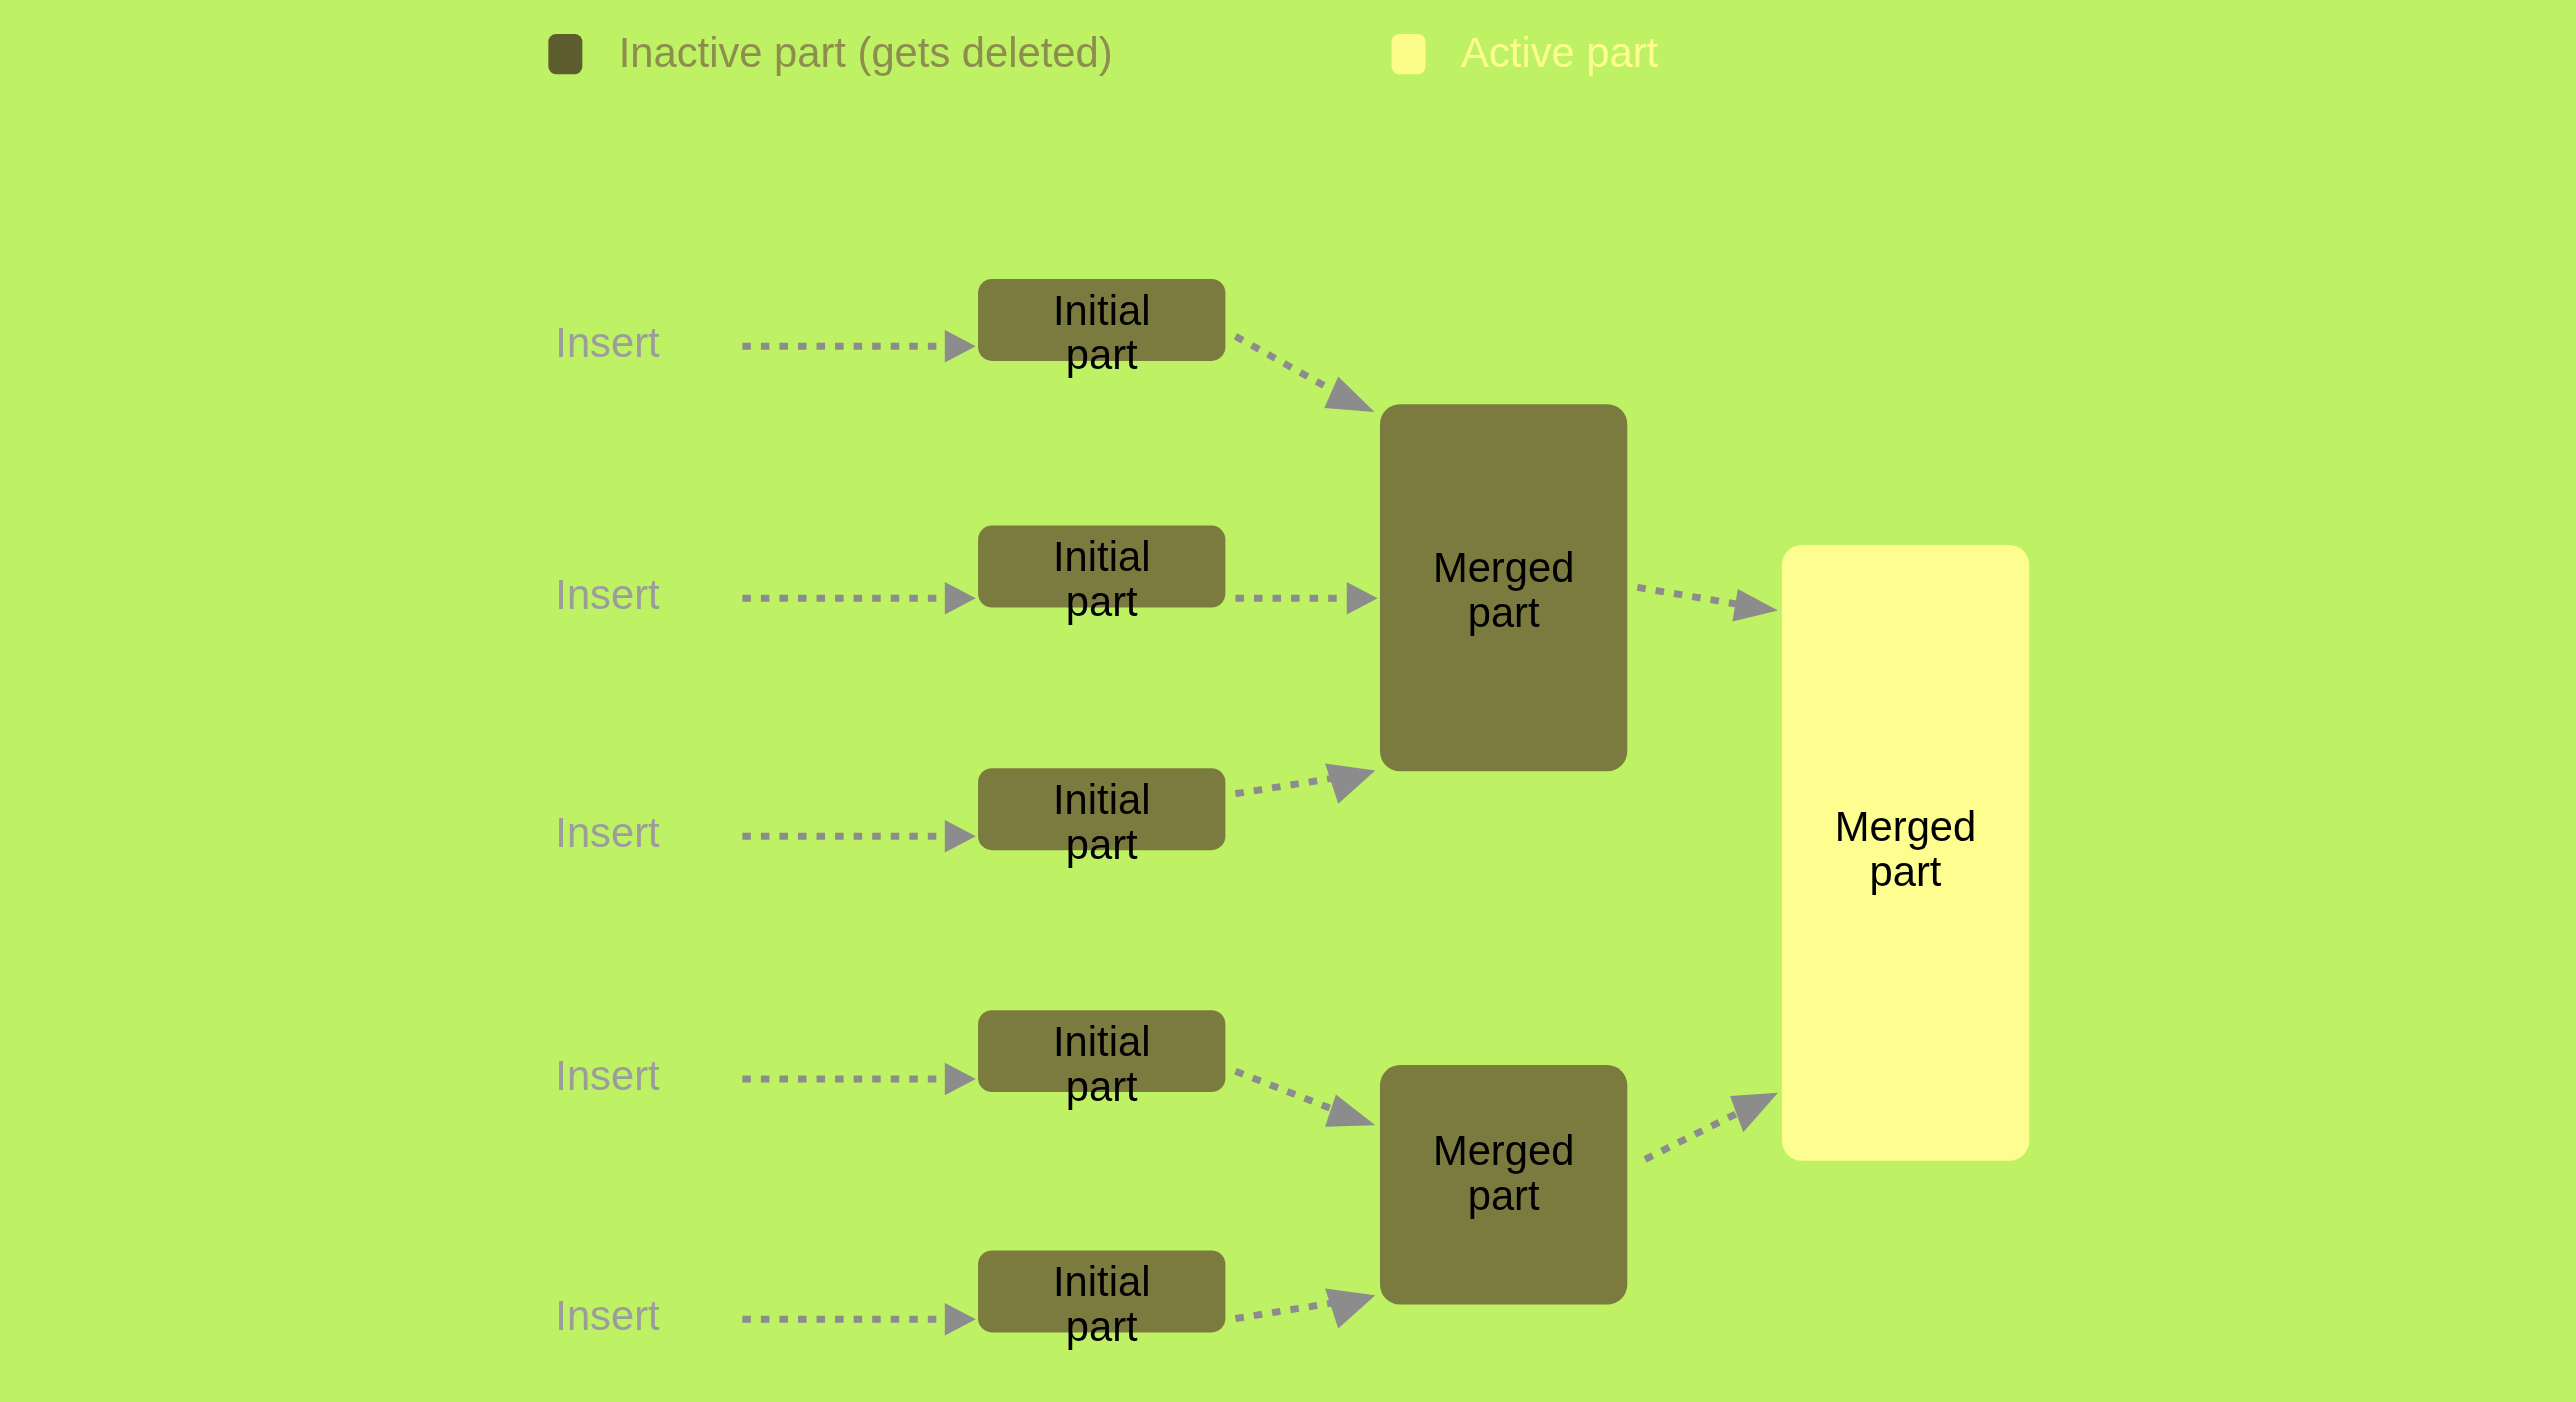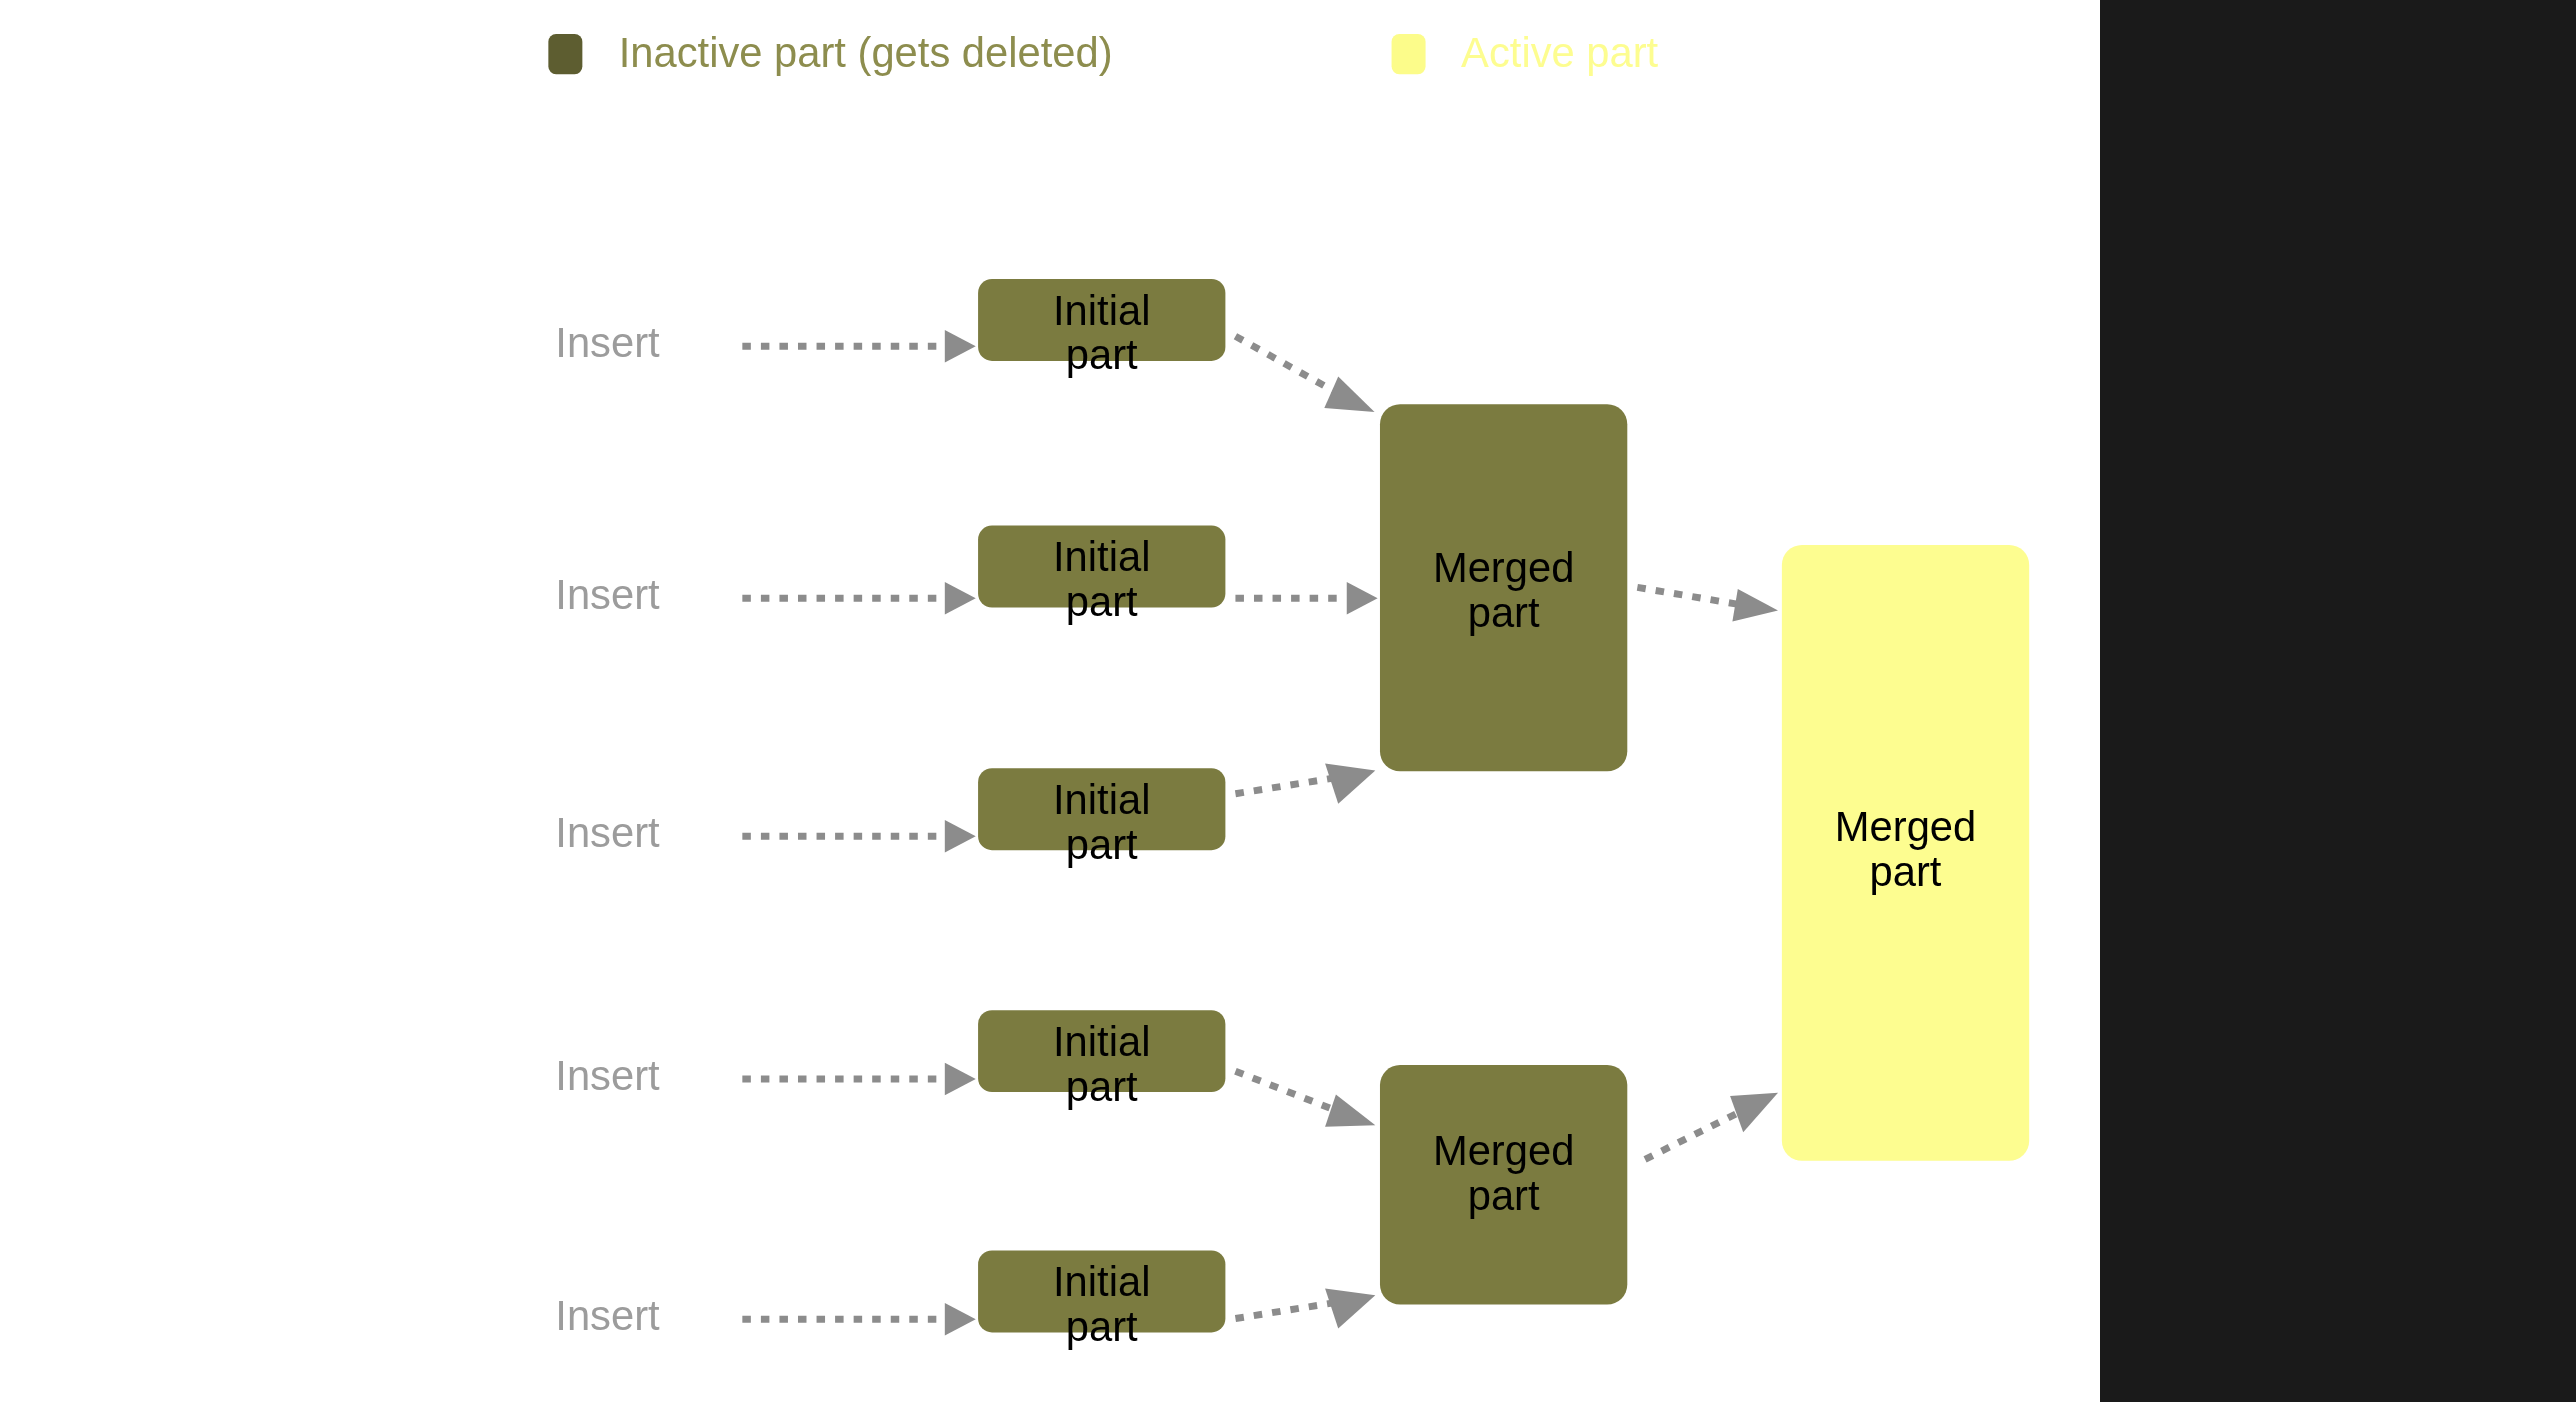--- a/index.html
+++ b/index.html
@@ -8,23 +8,23 @@
     background: #1a1a1a;
   }
   body {
     width: 2576px;
     height: 1402px;
     font-family: "Liberation Sans", sans-serif;
     overflow: hidden;
   }
   #stage {
     position: relative;
-    width: 2100px;
+    width: 2576px;
     height: 1402px;
-    background: #ffffff;
+    background: #bef264;
   }
   #diagram-svg {
     position: absolute;
     left: 0;
     top: 0;
     width: 2576px;
     height: 1402px;
     display: block;
   }
   .legend-label {

